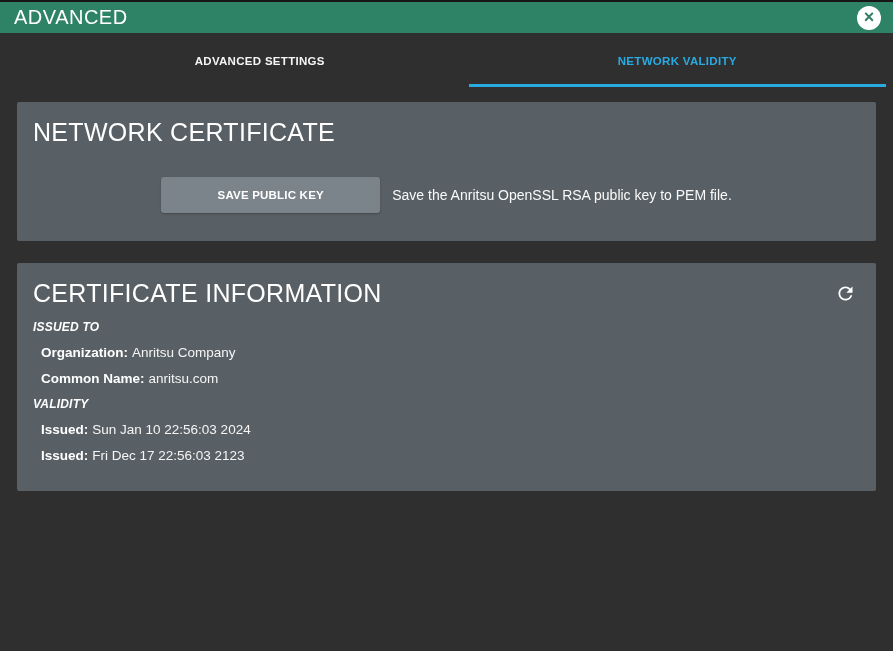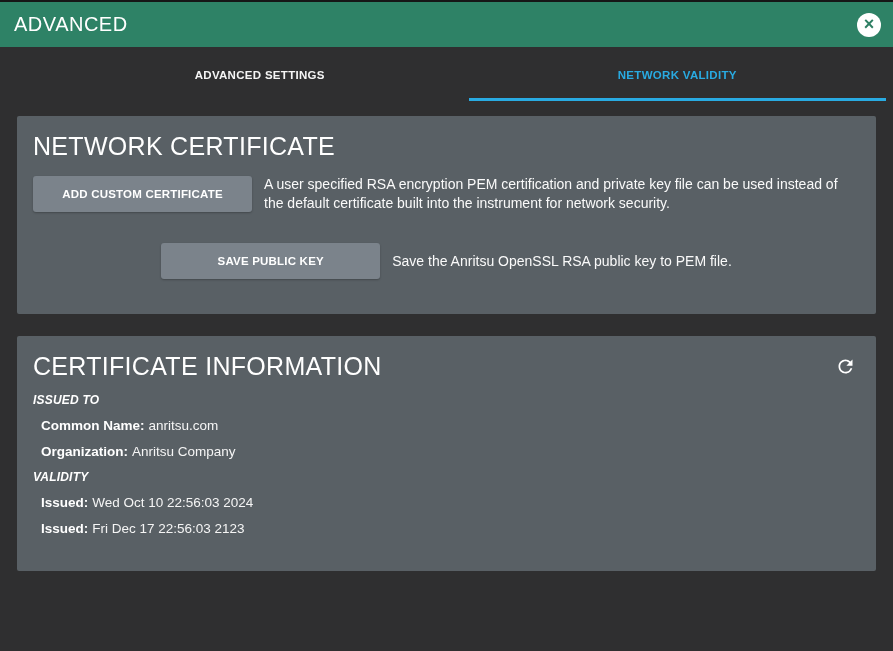--- a/index.html
+++ b/index.html
@@ -7,21 +7,21 @@
   .app{
     position:relative;width:893px;height:651px;overflow:hidden;
     background:#2f2f30;
     font-family:"Liberation Sans","DejaVu Sans",sans-serif;
     color:#f2f2f2;
   }
   
   .topstrip{height:2px;background:#161616;}
   
   .titlebar{
-    height:45px;background:#2e8266;display:flex;align-items:center;
+    height:31px;background:#2e8266;display:flex;align-items:center;
     padding:0 12px 0 14px;
   }
   .titlebar h1{
     margin:0;font-size:20px;font-weight:400;letter-spacing:.5px;color:#ffffff;
     flex:1;
   }
   .close-btn{
     width:24px;height:24px;border:none;border-radius:50%;background:#ffffff;
     display:flex;align-items:center;justify-content:center;cursor:pointer;
     padding:0;flex:0 0 auto;
@@ -36,21 +36,21 @@
   }
   .tab{
     flex:1;display:flex;align-items:center;justify-content:center;
     font-size:11.5px;font-weight:700;letter-spacing:.3px;color:#f5f5f5;
     cursor:pointer;border-bottom:3px solid transparent;padding-top:4px;
   }
   .tab.active{color:#29abe2;border-bottom-color:#29abe2;}
   
   main{display:block;padding:15px 17px 0 17px;}
   .panel{
-    background:#596065;border-radius:2px;padding:14px 16px 35px 16px;
+    background:#596065;border-radius:2px;padding:14px 16px 28px 16px;
     margin-bottom:22px;
   }
   .panel h2{
     margin:2px 0 0 0;font-size:25px;font-weight:400;letter-spacing:.3px;
     color:#ffffff;
   }
   .panel-head{display:flex;align-items:flex-start;}
   .panel-head h2{flex:1;}
   .refresh-btn{
     border:none;background:transparent;padding:6px 4px 0 0;cursor:pointer;
@@ -96,24 +96,20 @@
   <nav class="tabs">
     <div class="tab">ADVANCED SETTINGS</div>
     <div class="tab active">NETWORK VALIDITY</div>
   </nav>
 
   <main>
 
     <section class="panel">
       <h2>NETWORK CERTIFICATE</h2>
 
-      <div class="cert-row first">
-        <button class="panel-btn">ADD CUSTOM CERTIFICATE</button>
-        <p>A user specified RSA encryption PEM certification and private key file can be used instead of the default certificate built into the instrument for network security.</p>
-      </div>
 
       <div class="cert-row second">
         <button class="panel-btn">SAVE PUBLIC KEY</button>
         <p>Save the Anritsu OpenSSL RSA public key to PEM file.</p>
       </div>
     </section>
 
     <section class="panel">
       <div class="panel-head">
         <h2>CERTIFICATE INFORMATION</h2>
@@ -121,30 +117,30 @@
           <svg width="21" height="21" viewBox="0 0 24 24">
             <path fill="#ffffff" d="M17.65 6.35A7.95 7.95 0 0 0 12 4c-4.42 0-7.99 3.58-7.99 8S7.58 20 12 20c3.73 0 6.84-2.55 7.73-6h-2.08A5.99 5.99 0 0 1 12 18c-3.31 0-6-2.69-6-6s2.69-6 6-6c1.66 0 3.14.69 4.22 1.78L13 11h7V4l-2.35 2.35z"></path>
           </svg>
         </button>
       </div>
 
       <div class="cert-details">
         <div class="group-heading firstg">ISSUED TO</div>
 
         <div class="field">
-          <span class="fl">Common Name:</span><span>anritsu.com</span>
+          <span class="fl">Organization:</span><span>Anritsu Company</span>
         </div>
         <div class="field">
-          <span class="fl">Organization:</span><span>Anritsu Company</span>
+          <span class="fl">Common Name:</span><span>anritsu.com</span>
         </div>
 
         <div class="group-heading">VALIDITY</div>
 
         <div class="field">
-          <span class="fl">Issued:</span><span>Wed Oct 10 22:56:03 2024</span>
+          <span class="fl">Issued:</span><span>Sun Jan 10 22:56:03 2024</span>
         </div>
         <div class="field">
           <span class="fl">Issued:</span><span>Fri Dec 17 22:56:03 2123</span>
         </div>
       </div>
     </section>
 
   </main>
 </div>
 

